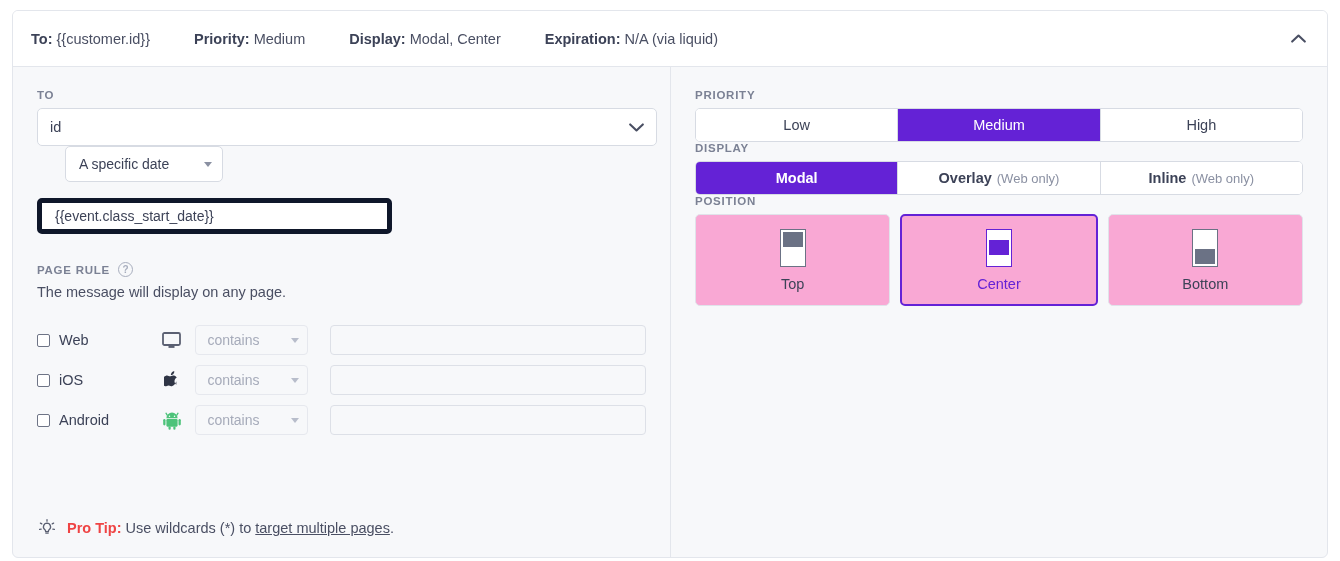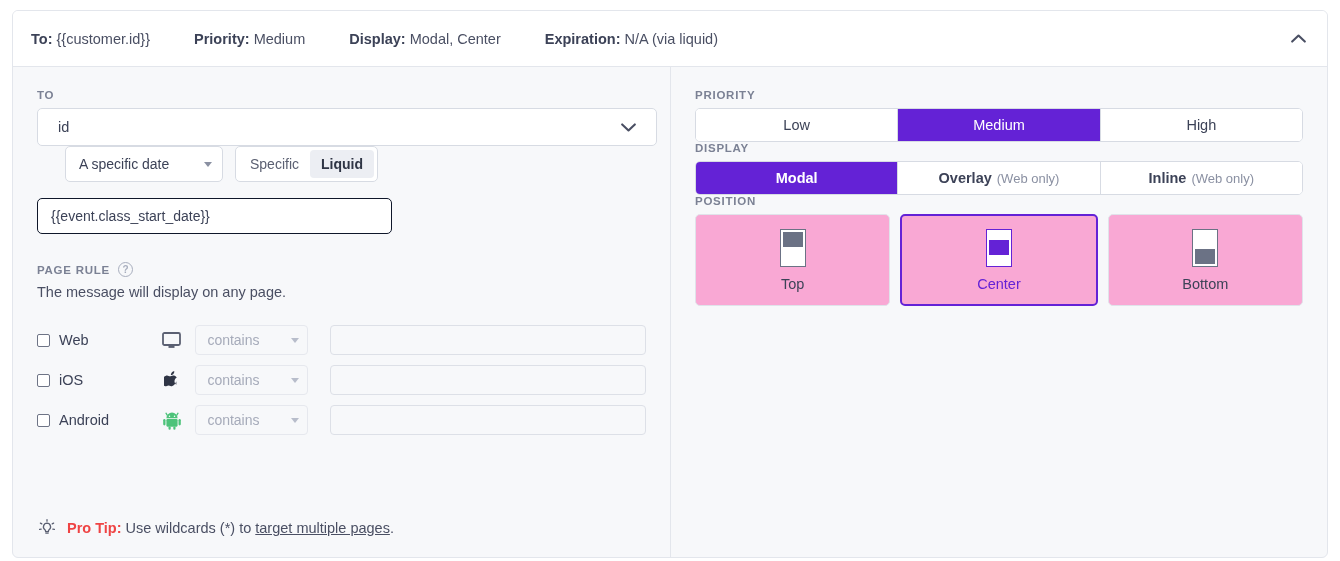--- a/index.html
+++ b/index.html
@@ -67,21 +67,21 @@
     display: flex;
     align-items: center;
   }
   
   .to-select {
     width: 620px; height: 38px;
     background: #ffffff;
     border: 1px solid #d7dbe3;
     border-radius: 5px;
     display: flex; align-items: center;
-    padding: 0 20px;
+    padding: 0 12px;
     font-size: 14.5px;
     color: #3c4257;
     justify-content: space-between;
     cursor: pointer;
   }
   
   .exp-row { display: flex; align-items: center; gap: 12px; padding-left: 28px; }
   .date-select {
     width: 158px; height: 36px;
     background: #ffffff;
@@ -116,21 +116,21 @@
   }
   .toggle-opt.active {
     background: #eceef3;
     color: #2f3545;
     font-weight: bold;
   }
   .liquid-input {
     margin-top: 16px;
     width: 355px; height: 36px;
     background: #ffffff;
-    border: 1px solid #0f172a;
+    border: 5px solid #0f172a;
     border-radius: 5px;
     display: flex; align-items: center;
     padding: 0 13px;
     font-size: 14px; color: #3c4257;
   }
   
   .help-circle {
     width: 15px; height: 15px;
     border: 1.4px solid #a8aebe;
     border-radius: 50%;
@@ -289,24 +289,20 @@
         <svg width="15" height="9" viewBox="0 0 15 9">
           <path d="M1.2 1.4 L7.5 7.4 L13.8 1.4" fill="none" stroke="#4a4f63" stroke-width="2.1" stroke-linecap="round" stroke-linejoin="round"></path>
         </svg>
       </div>
 
       <div class="exp-row">
         <div class="date-select">
           <span>A specific date</span>
           <span class="caret-tri"></span>
         </div>
-        <div class="toggle-group">
-          <div class="toggle-opt">Specific</div>
-          <div class="toggle-opt active">Liquid</div>
-        </div>
       </div>
 
       <div class="liquid-input">
         <span>{{event.class_start_date}}</span>
       </div>
 
       <div class="section-label" style="margin-top:28px;">
         <span>PAGE RULE</span>
         <span class="help-circle">?</span>
       </div>

